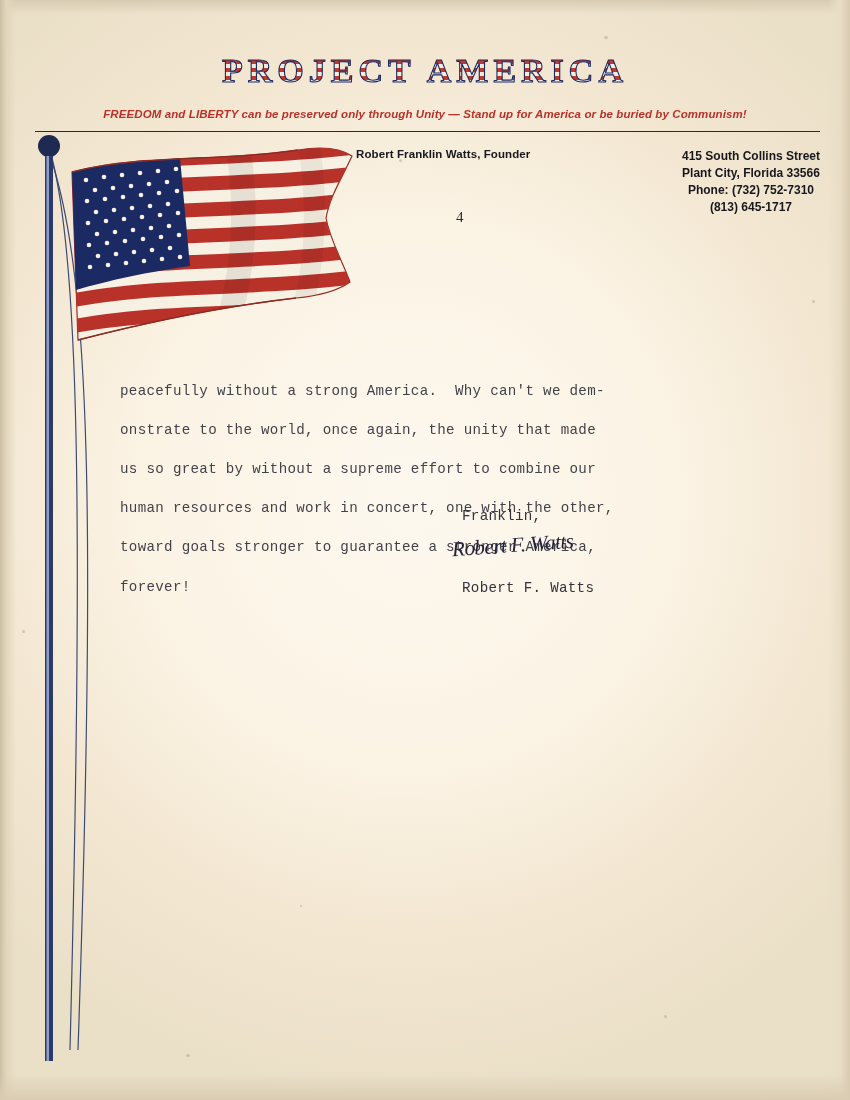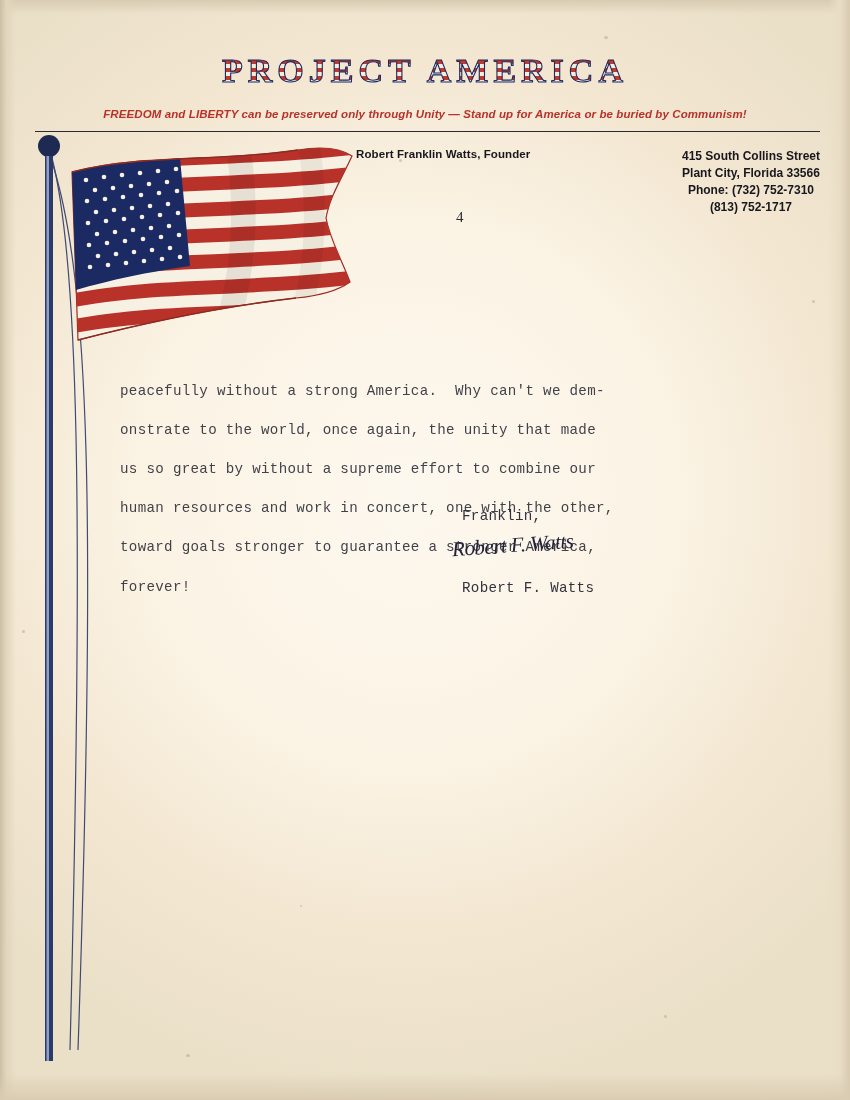--- a/index.html
+++ b/index.html
@@ -236,21 +236,21 @@
   <div class="slogan">FREEDOM and LIBERTY can be preserved only through Unity — Stand up for America or be buried by Communism!</div>
 
   <div class="rule"></div>
 
   <div class="founder">Robert Franklin Watts, Founder</div>
 
   <div class="address">
     <div>415 South Collins Street</div>
     <div>Plant City, Florida 33566</div>
     <div>Phone: (732) 752-7310</div>
-    <div>(813) 752-1717</div>
+    <div>(813) 645-1717</div>
   </div>
 
   <div class="page-number">4</div>
 
   <div class="flag-wrap">
     <svg width="340" height="980" viewBox="0 0 340 980" xmlns="http://www.w3.org/2000/svg">
       <defs>
         <clipPath id="flagClip">
           <path d="M42,72 C110,54 190,62 268,50 C292,46 310,48 322,56
                    C312,78 300,96 296,118 C300,140 312,160 320,182

